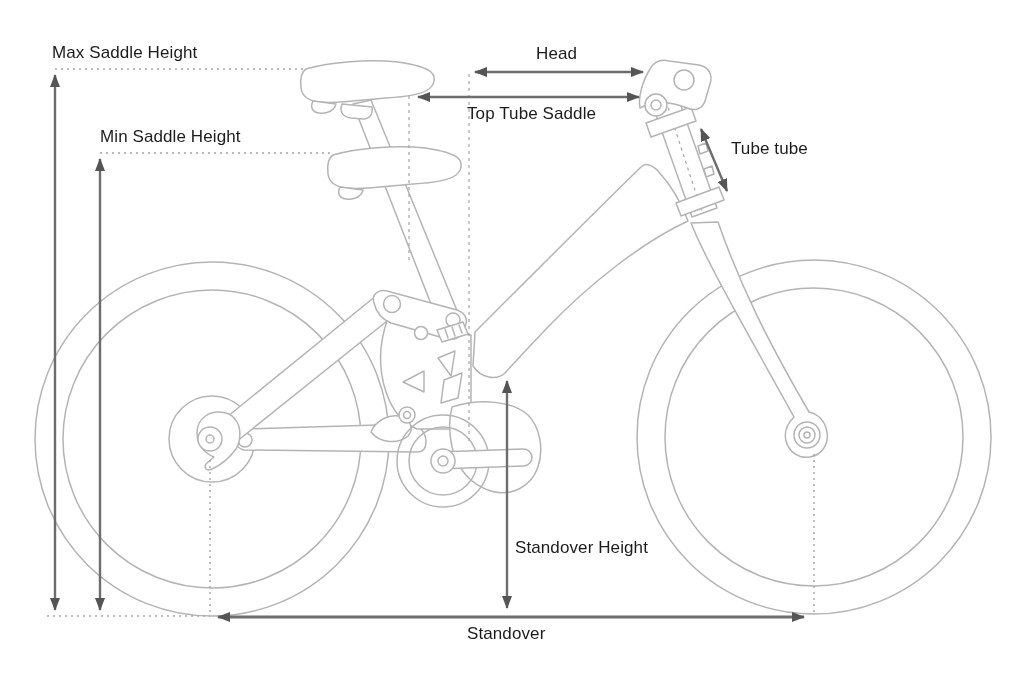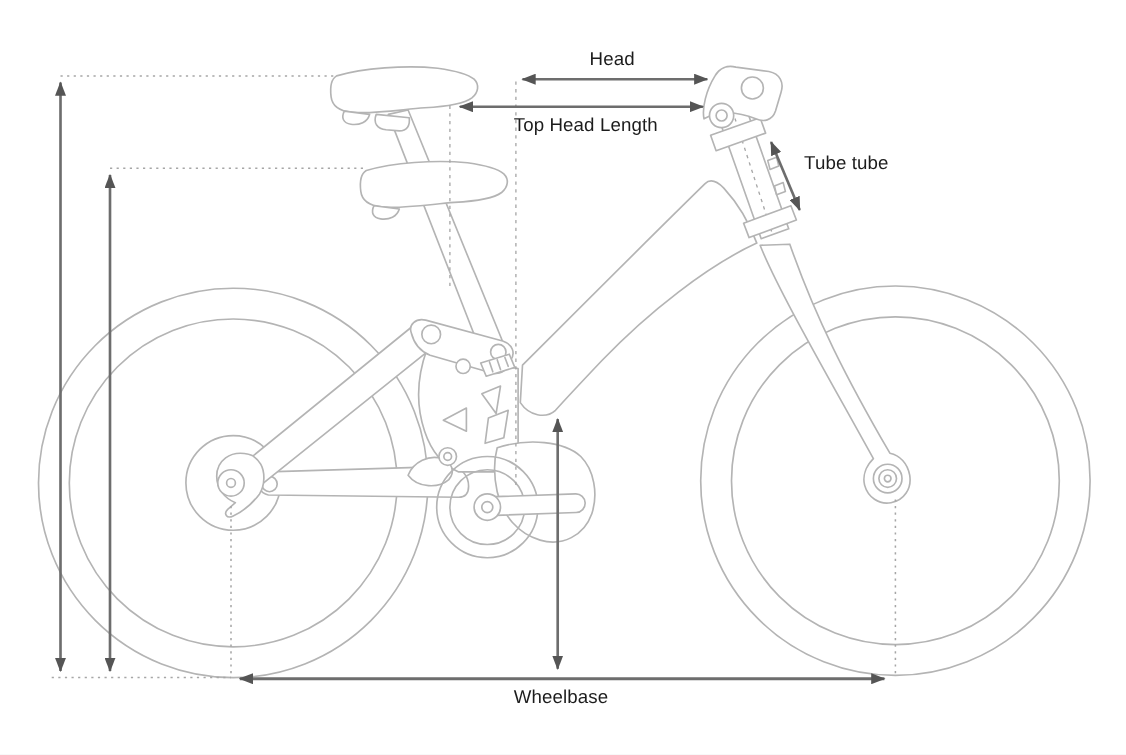--- a/index.html
+++ b/index.html
@@ -131,18 +131,21 @@
       <line class="dim" x1="55" y1="75" x2="55" y2="610" marker-start="url(#ah)" marker-end="url(#ah)"></line>
       <line class="dim" x1="100" y1="159" x2="100" y2="610" marker-start="url(#ah)" marker-end="url(#ah)"></line>
       <line class="dim" x1="475" y1="72" x2="643" y2="72" marker-start="url(#ah)" marker-end="url(#ah)"></line>
       <line class="dim" x1="418" y1="97" x2="639" y2="97" marker-start="url(#ah)" marker-end="url(#ah)"></line>
       <line class="dim" x1="701" y1="129" x2="727" y2="191" marker-start="url(#ah)" marker-end="url(#ah)"></line>
       <line class="dim" x1="507" y1="381" x2="507" y2="608" marker-start="url(#ah)" marker-end="url(#ah)"></line>
       <line class="dim thick" x1="218" y1="617" x2="804" y2="617" marker-start="url(#ah)" marker-end="url(#ah)"></line>
     </g>
   </svg>
 
+  <div class="label" style="left:52px;top:42px">Max Saddle Height</div>
+  <div class="label" style="left:100px;top:126px">Min Saddle Height</div>
   <div class="label" style="left:536px;top:43px">Head</div>
-  <div class="label" style="left:467px;top:103px">Top Head Length</div>
+  <div class="label" style="left:467px;top:103px">Top Tube Saddle</div>
   <div class="label" style="left:731px;top:138px">Tube tube</div>
-  <div class="label" style="left:467px;top:623px">Wheelbase</div>
+  <div class="label" style="left:515px;top:537px">Standover Height</div>
+  <div class="label" style="left:467px;top:623px">Standover</div>
 
 </div>
 
 </body></html>

